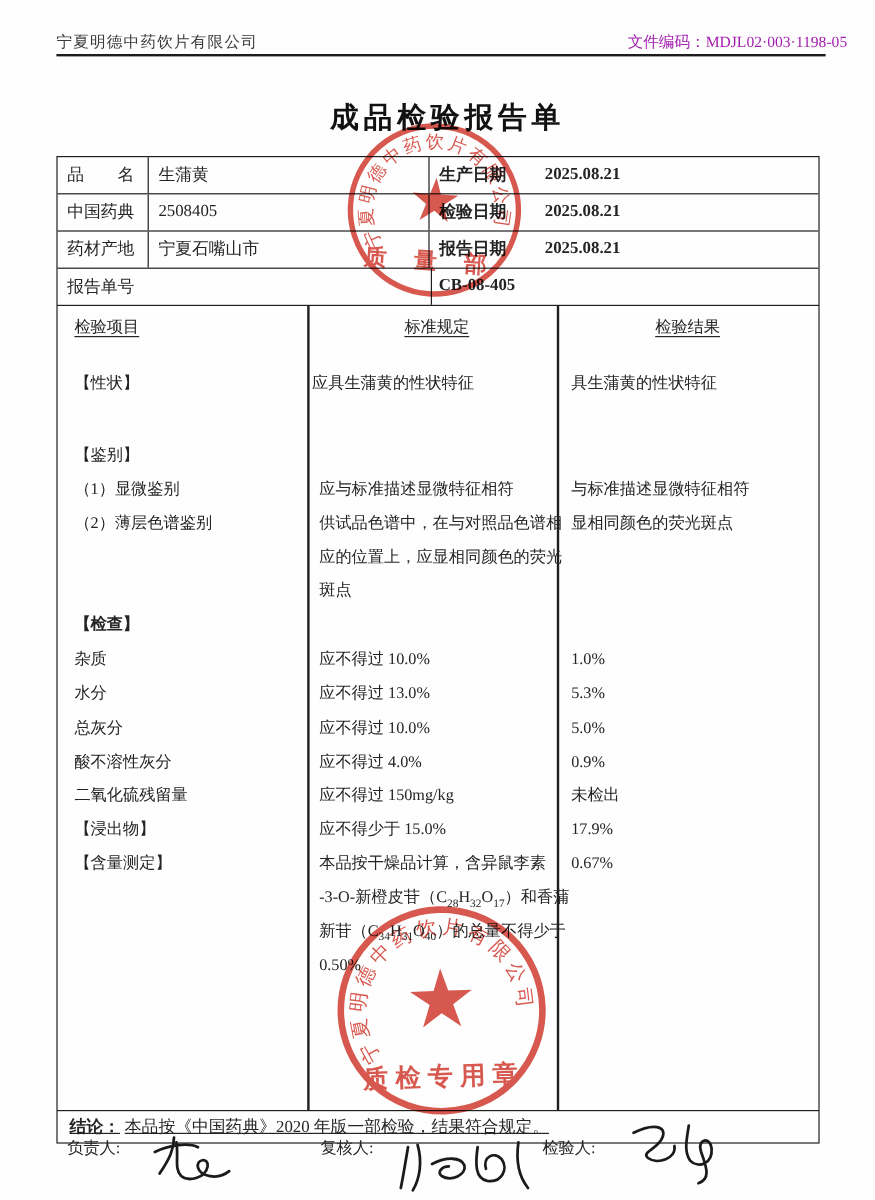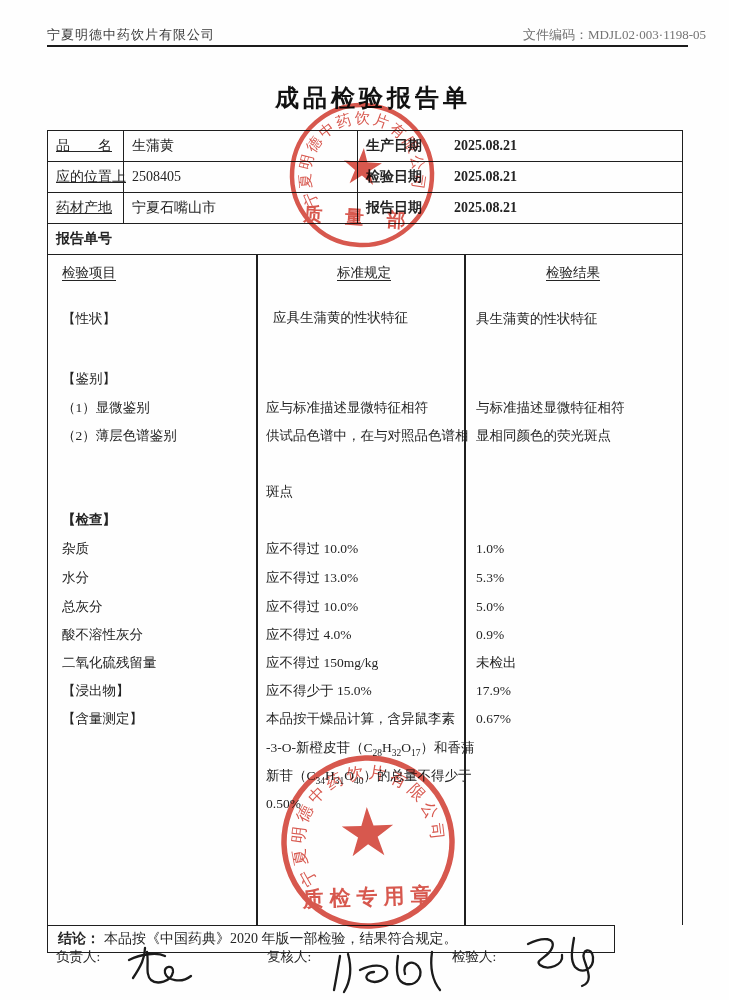--- a/index.html
+++ b/index.html
@@ -2,44 +2,44 @@
 <html><head>
 <meta charset="utf-8">
 <style>
   html,body{margin:0;padding:0;background:#ffffff;}
   .page{
     position:relative;width:729px;height:1000px;background:#fefefe;overflow:hidden;
     font-family:"Liberation Serif","DejaVu Serif",serif;color:#242424;padding-left:17px;
   }
   
   .company{position:absolute;left:47px;top:26px;font-size:13px;letter-spacing:1px;color:#3a3a3a;}
-  .doc-code{position:absolute;right:40px;top:26px;font-size:13px;color:#737373;text-align:right;}
+  .doc-code{position:absolute;right:40px;top:26px;font-size:13px;color:#a21caf;text-align:right;}
   .header-rule{position:absolute;left:47px;top:45px;width:641px;height:2.4px;background:#1c1c1c;}
   .title{position:absolute;left:0;right:0;top:82px;text-align:center;font-size:24px;font-weight:bold;letter-spacing:4px;color:#111;}
   
   .info-table{position:absolute;left:47px;top:130px;width:636px;height:125px;border:1.8px solid #1f1f1f;box-sizing:border-box;display:flex;flex-direction:column;}
   .irow{display:flex;flex:1;border-bottom:1.6px solid #1f1f1f;box-sizing:border-box;}
   .irow:last-child{border-bottom:none;}
   .icell{box-sizing:border-box;border-right:1.6px solid #1f1f1f;display:flex;align-items:center;padding-left:8px;font-size:14px;white-space:nowrap;}
   .icell:last-child{border-right:none;font-weight:bold;}
-  .icell.lab{width:76px;text-decoration:underline;}
+  .icell.lab{width:76px;}
   .icell.val{width:234px;}
   .icell.date{flex:1;position:relative;}
   .dval{position:absolute;left:96px;}
   .icell.merged{width:311.6px;}
   .icell.rest{flex:1;padding-left:6px;}
   
   .main-table{position:absolute;left:47px;top:255px;width:636px;height:670px;border:1.8px solid #1f1f1f;border-top:none;border-bottom:none;box-sizing:border-box;}
   .vdiv{position:absolute;top:0;bottom:0;width:1.6px;background:#1f1f1f;}
   .ln{position:absolute;font-size:13.5px;white-space:nowrap;color:#242424;line-height:17px;text-align:right;}
   .hd{text-decoration:underline;text-underline-offset:3px;}
   .ctr{text-align:center;}
   .sub{font-size:9.5px;vertical-align:-3.5px;}
   
-  .conclusion{position:absolute;left:47px;top:925px;width:568px;height:28px;border:1.8px solid #1f1f1f;box-sizing:border-box;display:flex;align-items:center;padding-left:10px;font-size:14px;white-space:nowrap;}
+  .conclusion{position:absolute;left:47px;top:925px;width:636px;height:28px;border:1.8px solid #1f1f1f;box-sizing:border-box;display:flex;align-items:center;padding-left:10px;font-size:14px;white-space:nowrap;text-decoration:underline;}
   .conclusion .clab{font-weight:bold;margin-right:4px;}
   
   .sig-label{position:absolute;font-size:13.5px;color:#242424;}
   .sig{position:absolute;}
   .sig path{stroke:#1b1b1b;stroke-width:2.3;fill:none;stroke-linecap:round;stroke-linejoin:round;}
   
   .stamp{position:absolute;color:#d23c31;opacity:0.86;mix-blend-mode:multiply;pointer-events:none;}
   .stamp circle{fill:none;stroke:currentColor;}
   .stamp text{fill:currentColor;}
   .stamp polygon{fill:currentColor;}
@@ -60,37 +60,38 @@
   <div class="info-table">
     <div class="irow">
       <div class="icell lab">品　　名</div>
       <div class="icell val">生蒲黄</div>
       <div class="icell date">
         <span>生产日期</span>
         <span class="dval">2025.08.21</span>
       </div>
     </div>
     <div class="irow">
-      <div class="icell lab">应的位置上</div>
+      <div class="icell lab">中国药典</div>
       <div class="icell val">2508405</div>
       <div class="icell date">
         <span>检验日期</span>
         <span class="dval">2025.08.21</span>
       </div>
     </div>
     <div class="irow">
       <div class="icell lab">药材产地</div>
       <div class="icell val">宁夏石嘴山市</div>
       <div class="icell date">
         <span>报告日期</span>
         <span class="dval">2025.08.21</span>
       </div>
     </div>
     <div class="irow">
       <div class="icell merged">报告单号</div>
+      <div class="icell rest">CB-08-405</div>
     </div>
   </div>
 
   <div class="main-table">
     <div class="vdiv" style="left:208px;"></div>
     <div class="vdiv" style="left:416px;"></div>
 
     <span class="ln hd" style="left:14px;top:9px;">检验项目</span>
     <span class="ln hd ctr" style="left:212px;top:9px;width:208px;">标准规定</span>
     <span class="ln hd ctr" style="left:416px;top:9px;width:218px;">检验结果</span>
@@ -101,23 +102,24 @@
     <span class="ln" style="left:14px;top:172px;">（2）薄层色谱鉴别</span>
     <span class="ln" style="left:14px;top:256px;font-weight:bold;">【检查】</span>
     <span class="ln" style="left:14px;top:285px;">杂质</span>
     <span class="ln" style="left:14px;top:314px;">水分</span>
     <span class="ln" style="left:14px;top:343px;">总灰分</span>
     <span class="ln" style="left:14px;top:371px;">酸不溶性灰分</span>
     <span class="ln" style="left:14px;top:399px;">二氧化硫残留量</span>
     <span class="ln" style="left:14px;top:427px;">【浸出物】</span>
     <span class="ln" style="left:14px;top:455px;">【含量测定】</span>
 
-    <span class="ln" style="left:225px;top:55px;font-family:Liberation Mono, monospace;">应具生蒲黄的性状特征</span>
+    <span class="ln" style="left:212px;top:55px;">应具生蒲黄的性状特征</span>
     <span class="ln" style="left:218px;top:144px;">应与标准描述显微特征相符</span>
     <span class="ln" style="left:218px;top:172px;">供试品色谱中，在与对照品色谱相</span>
+    <span class="ln" style="left:218px;top:200px;">应的位置上，应显相同颜色的荧光</span>
     <span class="ln" style="left:218px;top:228px;">斑点</span>
     <span class="ln" style="left:218px;top:285px;">应不得过 10.0%</span>
     <span class="ln" style="left:218px;top:314px;">应不得过 13.0%</span>
     <span class="ln" style="left:218px;top:343px;">应不得过 10.0%</span>
     <span class="ln" style="left:218px;top:371px;">应不得过 4.0%</span>
     <span class="ln" style="left:218px;top:399px;">应不得过 150mg/kg</span>
     <span class="ln" style="left:218px;top:427px;">应不得少于 15.0%</span>
     <span class="ln" style="left:218px;top:455px;">本品按干燥品计算，含异鼠李素</span>
     <span class="ln" style="left:218px;top:484px;"><span>-3-O-新橙皮苷（C</span><span class="sub">28</span><span>H</span><span class="sub">32</span><span>O</span><span class="sub">17</span><span>）和香蒲</span></span>
     <span class="ln" style="left:218px;top:512px;"><span>新苷（C</span><span class="sub">34</span><span>H</span><span class="sub">31</span><span>O</span><span class="sub">40</span><span>）的总量不得少于</span></span>

